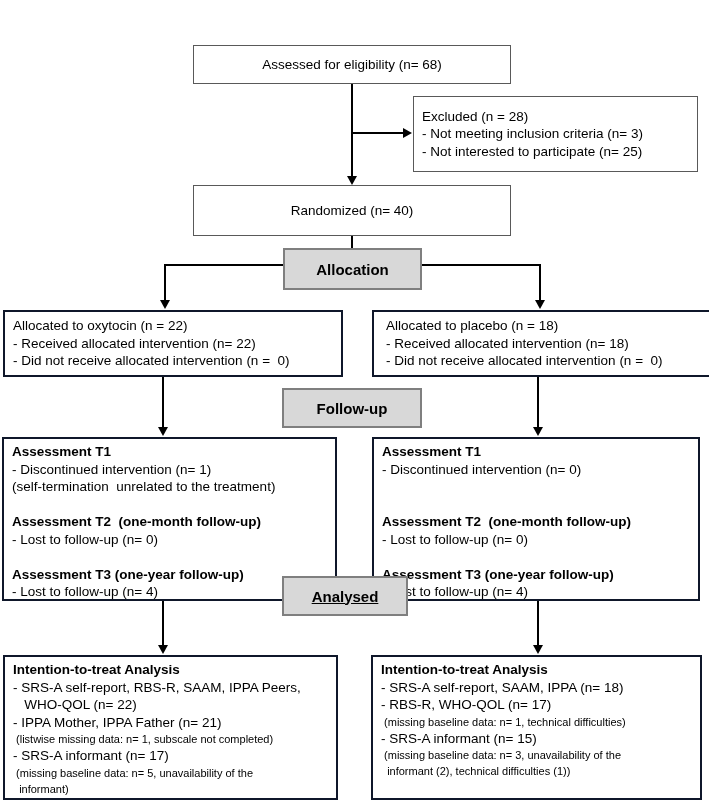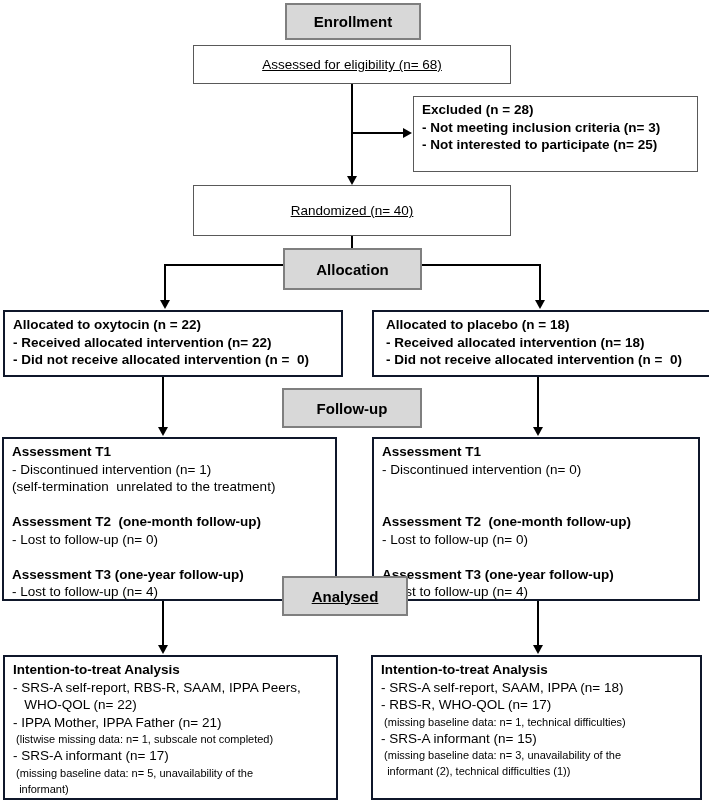--- a/index.html
+++ b/index.html
@@ -41,28 +41,27 @@
     justify-content: center;
     font-weight: bold;
     font-size: 15px;
     z-index: 3;
   }
   .center-text {
     display: flex;
     align-items: center;
     justify-content: center;
     text-align: center;
-    text-decoration: underline;
   }
   .lines {
     display: flex;
     flex-direction: column;
     padding: 4px 8px;
   }
-  .lines.vcenter { justify-content: flex-start; font-weight: bold; }
+  .lines.vcenter { justify-content: center; }
   .tline {
     line-height: 17.5px;
     white-space: pre-wrap;
   }
   .tline.bold { font-weight: bold; }
   .tline.small { font-size: 11px; line-height: 16px; }
   .tline.spacer { min-height: 17.5px; }
   
   #lbl-enrollment { left: 285px; top: 3px;  width: 136px; height: 37px; }
   #box-assessed   { left: 193px; top: 45px; width: 318px; height: 39px; }
@@ -103,21 +102,20 @@
     <polygon points="158,427 168,427 163,436" fill="#000000"></polygon>
     <line x1="538" y1="377" x2="538" y2="428" stroke="#000000" stroke-width="2"></line>
     <polygon points="533,427 543,427 538,436" fill="#000000"></polygon>
 
     <line x1="163" y1="601" x2="163" y2="645" stroke="#000000" stroke-width="2"></line>
     <polygon points="158,645 168,645 163,654" fill="#000000"></polygon>
     <line x1="538" y1="601" x2="538" y2="645" stroke="#000000" stroke-width="2"></line>
     <polygon points="533,645 543,645 538,654" fill="#000000"></polygon>
   </svg>
 
-  <div id="lbl-enrollment" class="stage-label">Enrollment</div>
 
   <div id="box-assessed" class="box thin center-text">
     <span>Assessed for eligibility (n= 68)</span>
   </div>
 
   <div id="box-excluded" class="box thin lines vcenter">
       <div class="tline">Excluded (n = 28)</div>
       <div class="tline">- Not meeting inclusion criteria (n= 3)</div>
       <div class="tline">- Not interested to participate (n= 25)</div>
     </div>

